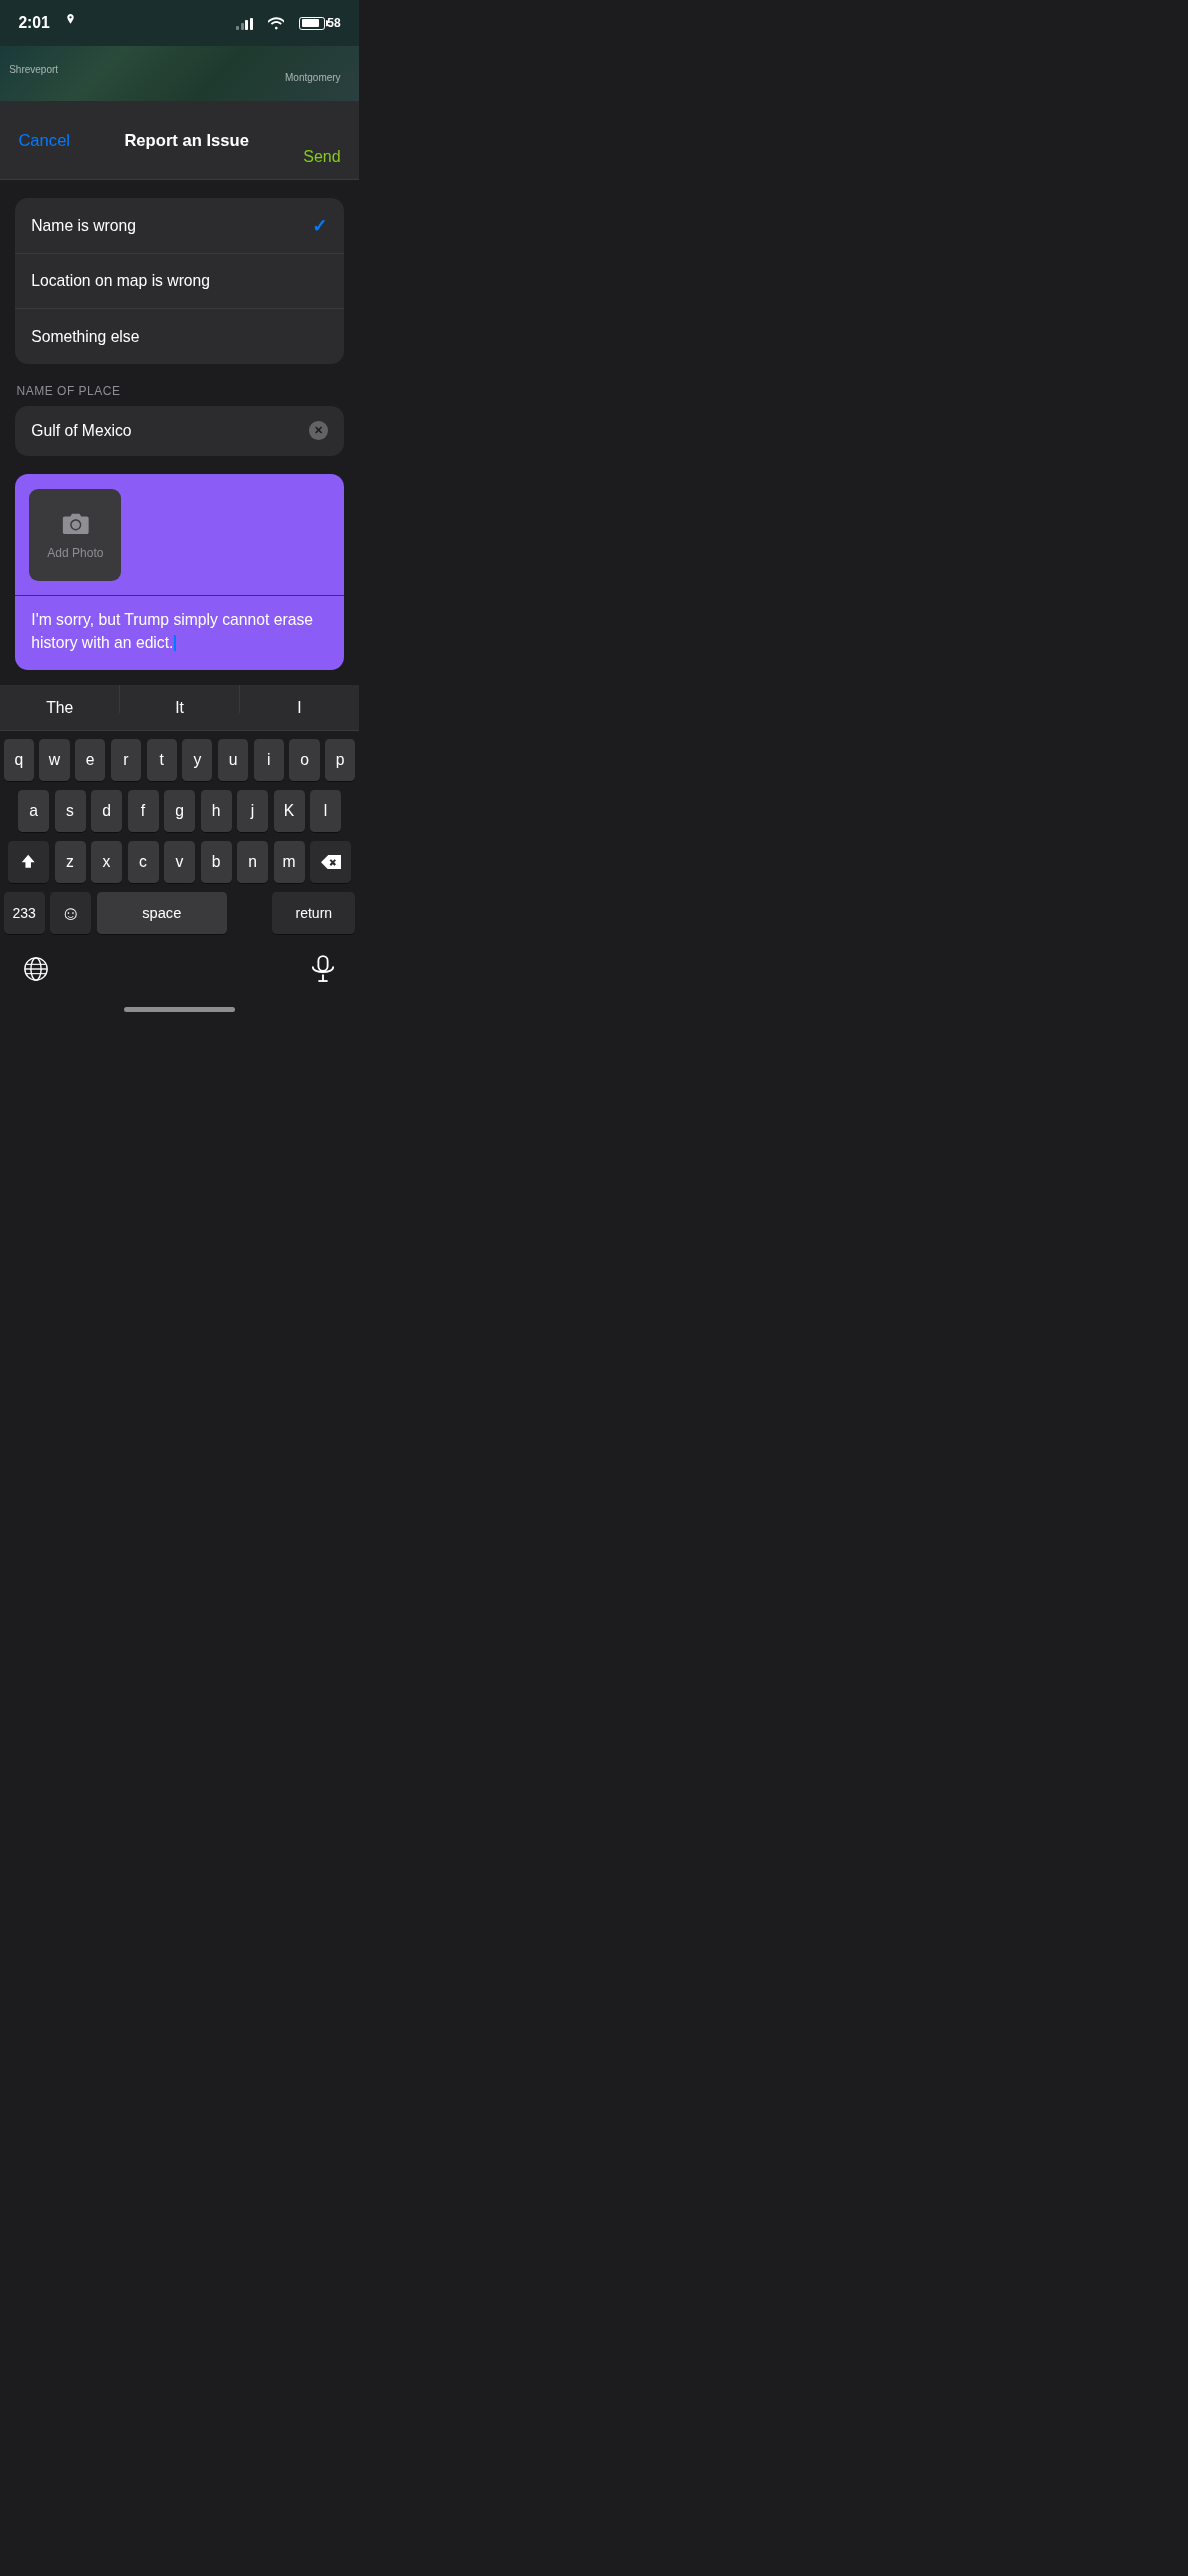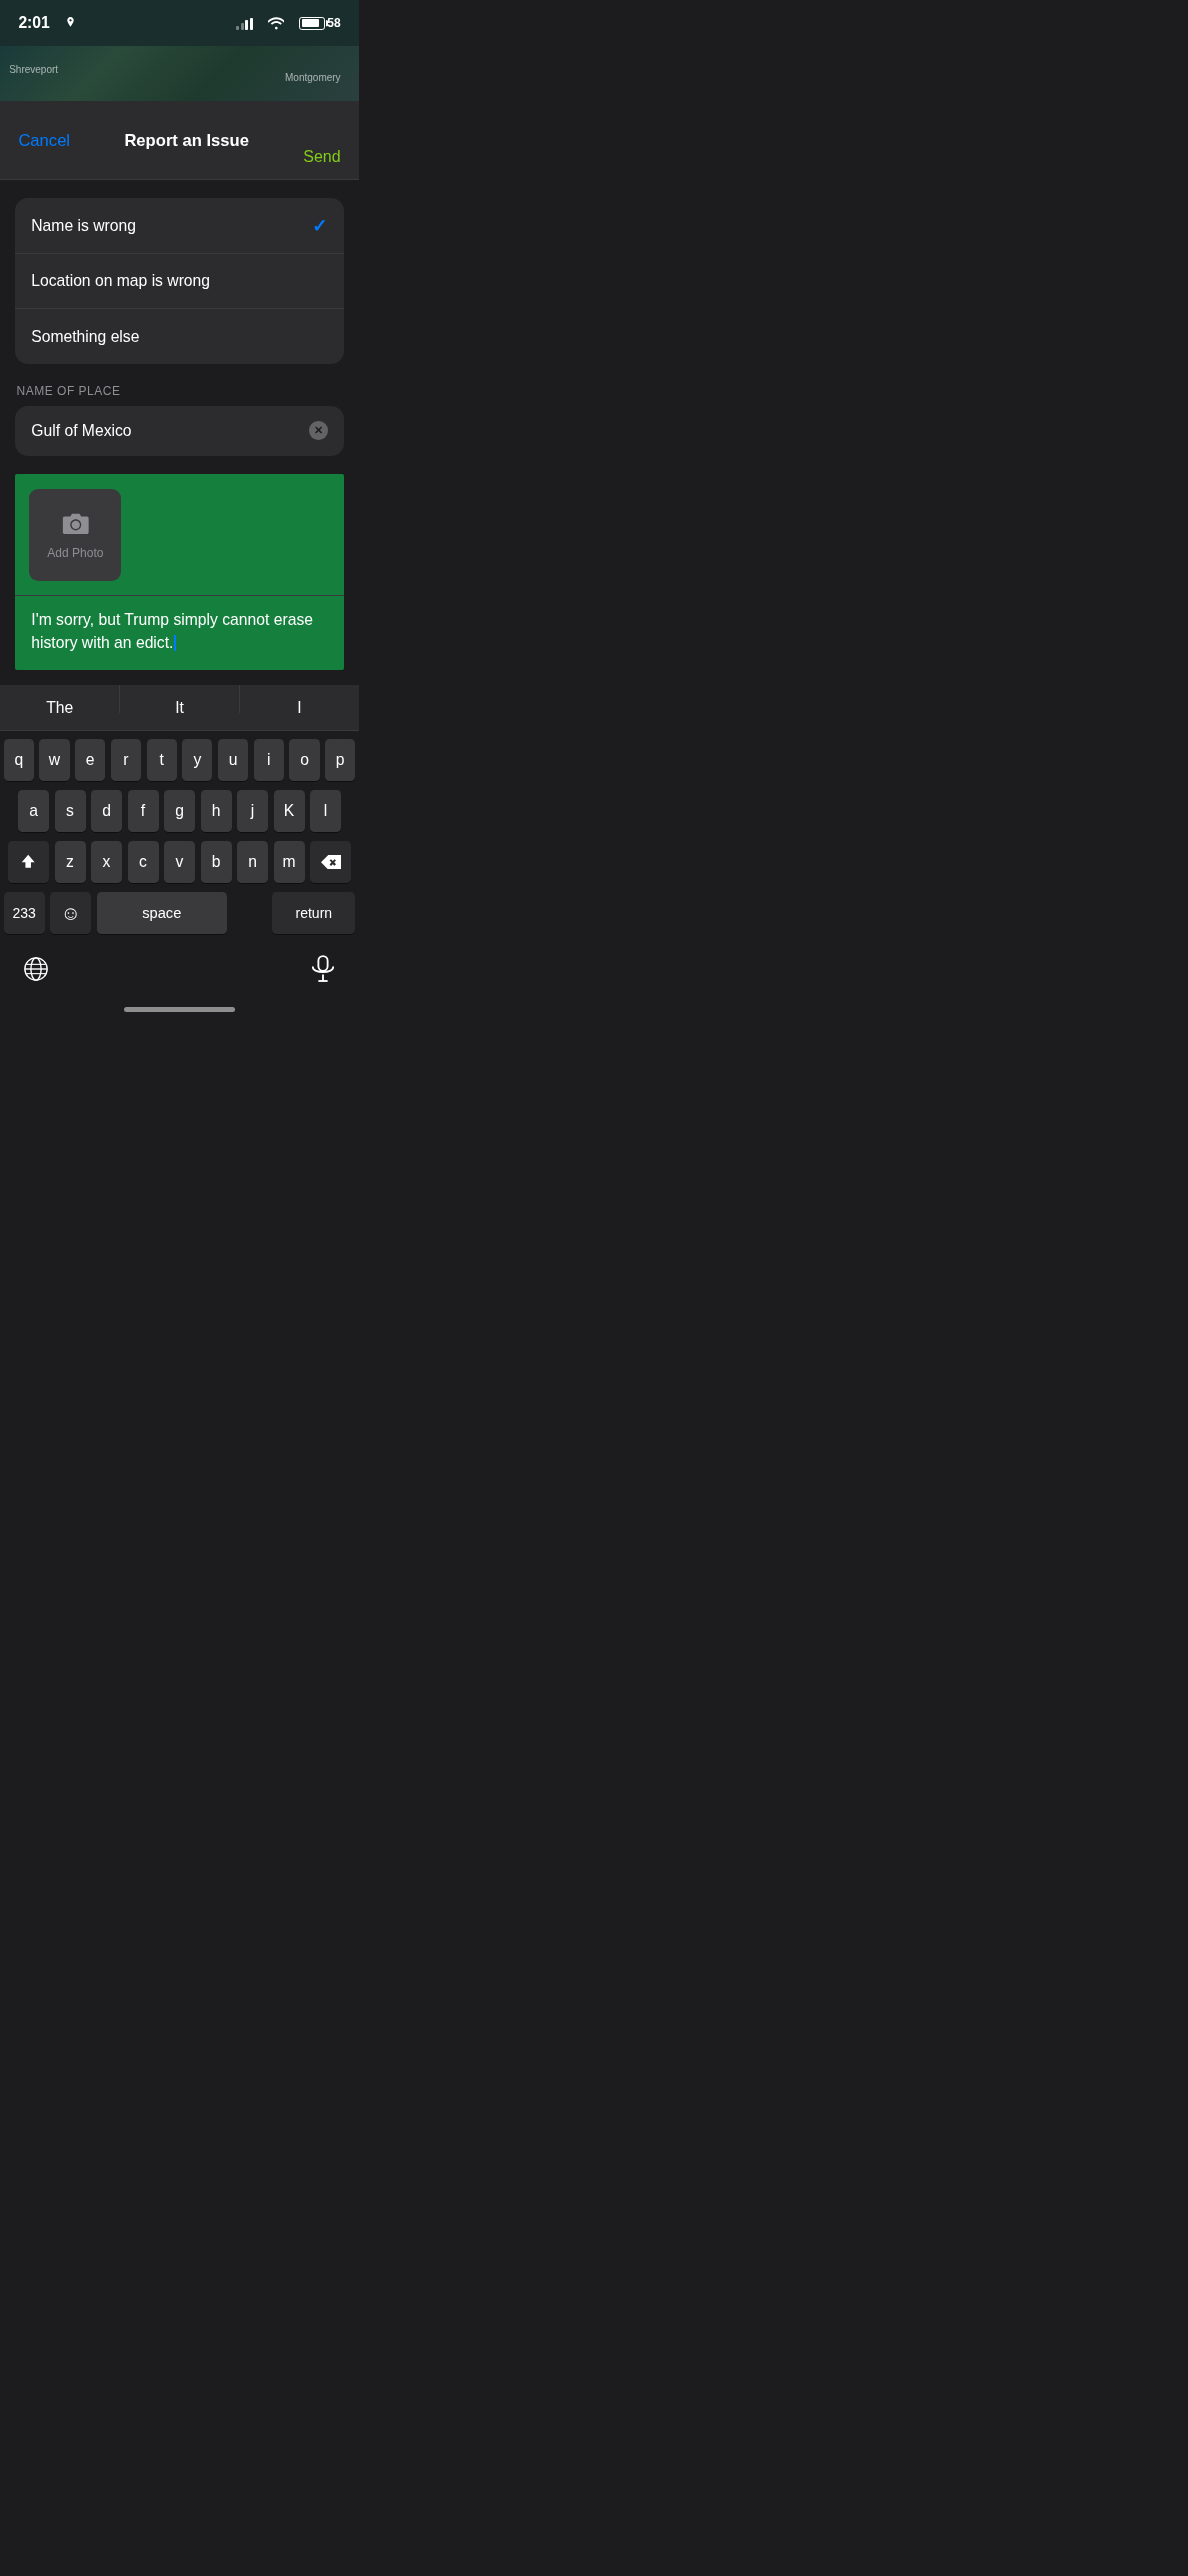--- a/index.html
+++ b/index.html
@@ -23,21 +23,21 @@
       justify-content: space-between;
       padding: 0 18.4px;
       position: relative;
     }
 
     .status-time {
       font-size: 15.7px;
       font-weight: 600;
       color: #fff;
       display: flex;
-      align-items: center;
+      align-items: flex-start;
       gap: 15px;
     }
 
     .status-icons {
       display: flex;
       align-items: center;
       gap: 15px;
     }
 
     .signal-bars {
@@ -207,22 +207,22 @@
     .clear-btn-icon {
       color: #1c1c1e;
       font-size: 11px;
       font-weight: 700;
       line-height: 1;
     }
 
     
     .content-area {
       margin: 18.4px 14.7px 0;
-      background: #15803d;
-      border-radius: 2px;
+      background: #8b5cf6;
+      border-radius: 13px;
       overflow: hidden;
       min-height: 166px;
     }
 
     .photo-row {
       padding: 14.7px;
       border-bottom: 0.5px solid #3a3a3c;
       display: flex;
       gap: 11px;
     }

